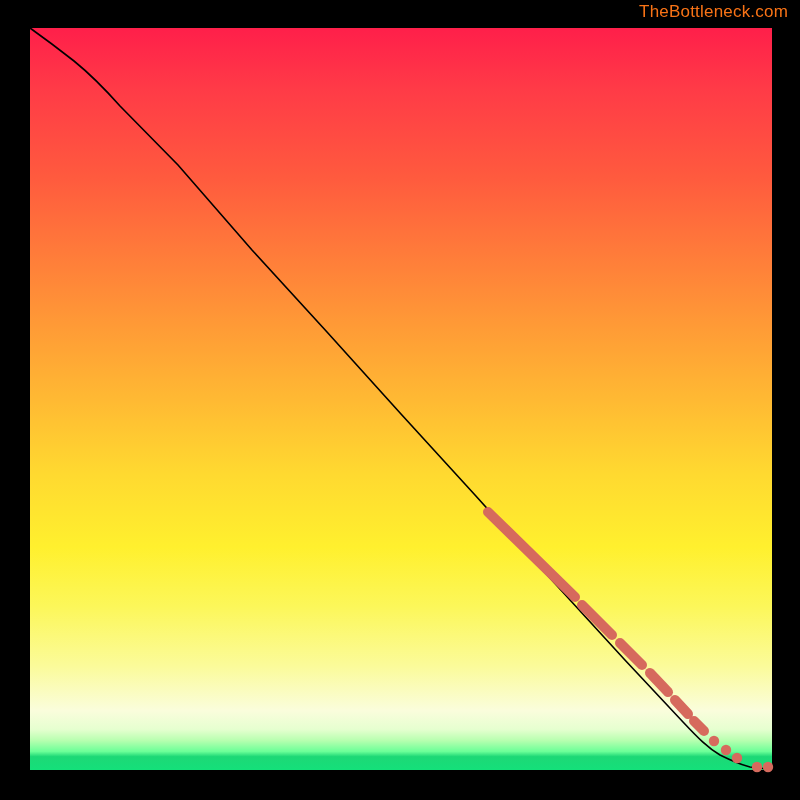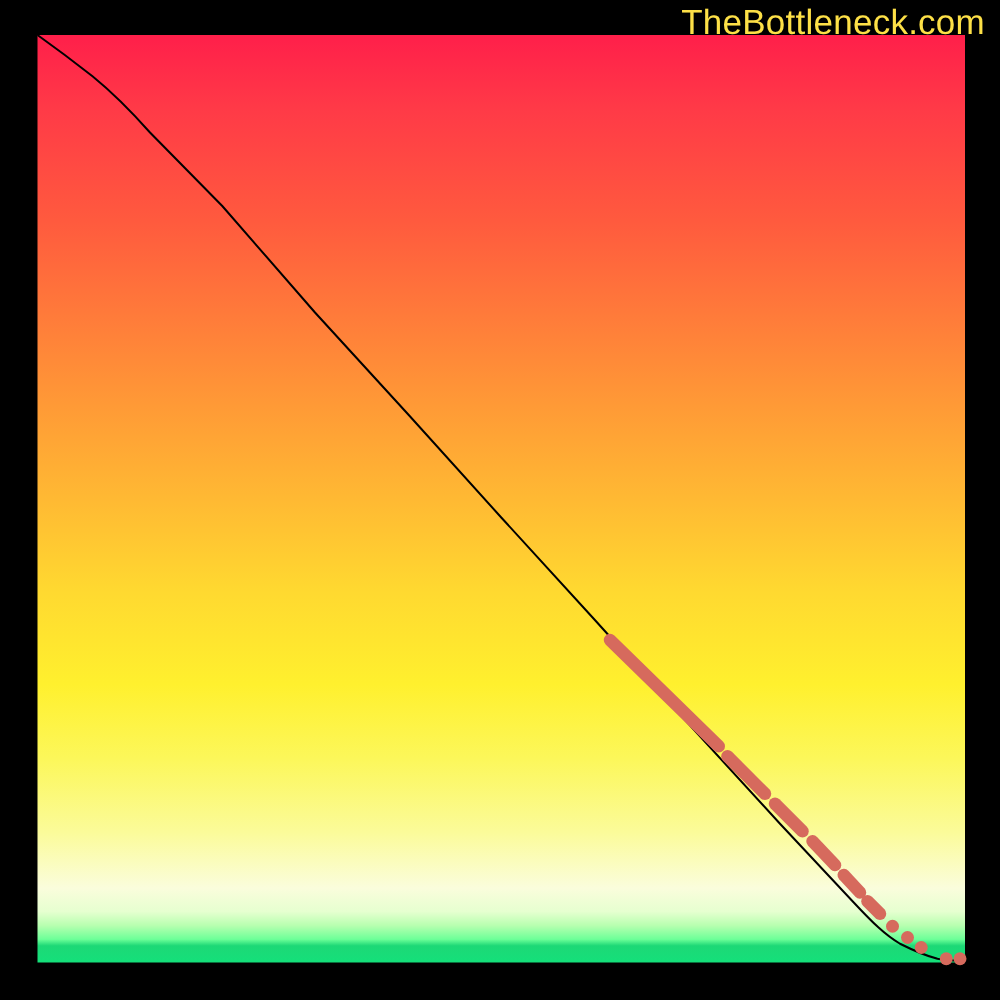--- a/index.html
+++ b/index.html
@@ -14,22 +14,22 @@
   .stage {
     position: relative;
     width: 800px;
     height: 800px;
     background: #000;
   }
   .attribution {
     position: absolute;
     top: 2px;
     right: 12px;
-    color: #fde047;
-    font-size: 28px;
+    color: #f97316;
+    font-size: 17px;
     font-weight: 500;
     letter-spacing: 0.2px;
     user-select: none;
   }
   .plot {
     position: absolute;
     left: 30px;
     top: 28px;
     width: 742px;
     height: 742px;

